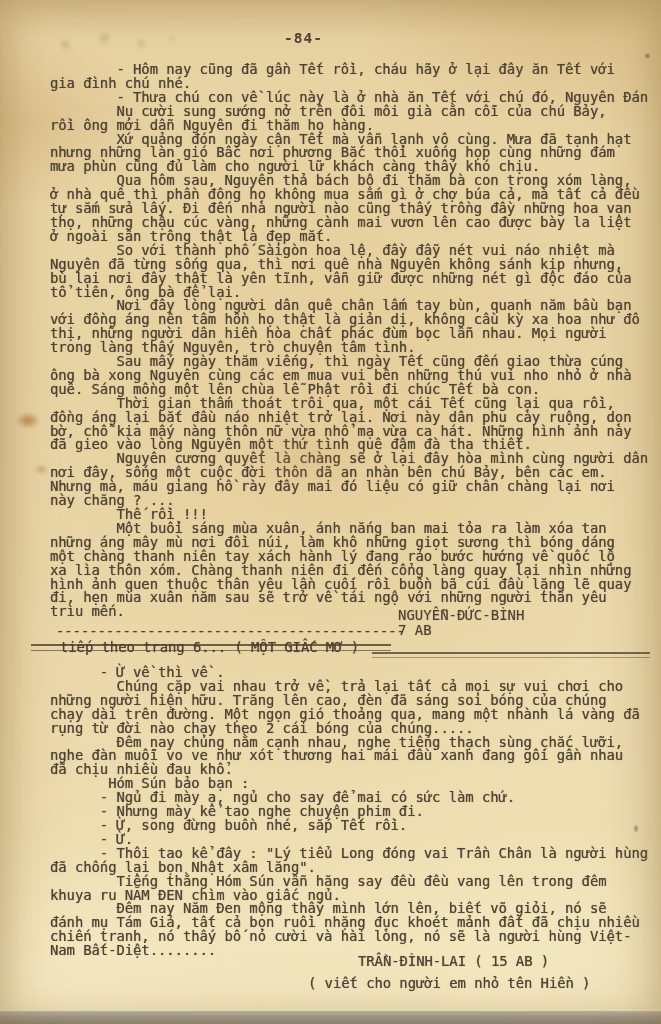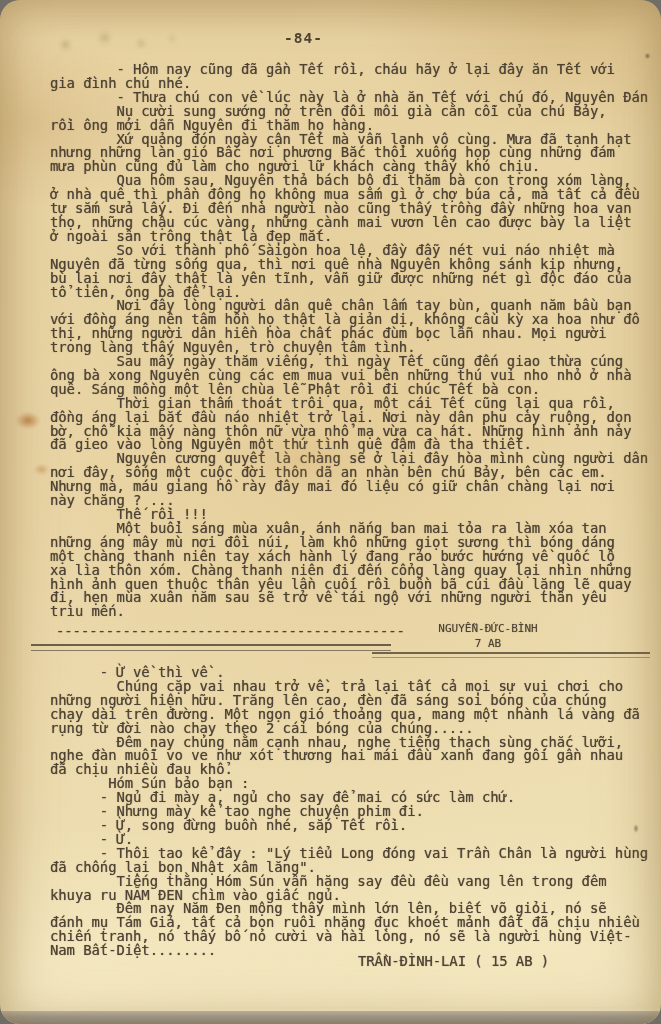--- a/index.html
+++ b/index.html
@@ -10,21 +10,20 @@
     overflow: hidden;
     font-family: "DejaVu Sans Mono", "Liberation Mono", monospace;
     color: #4e4334;
     background:
       radial-gradient(ellipse 320px 180px at 88% 2%, rgba(189,148,82,0.28), transparent 70%),
       radial-gradient(ellipse 480px 280px at 12% 100%, rgba(252,243,208,0.60), transparent 72%),
       radial-gradient(ellipse 420px 260px at 75% 98%, rgba(250,240,200,0.45), transparent 72%),
       radial-gradient(ellipse 420px 520px at 52% 42%, rgba(214,178,112,0.22), transparent 75%),
       radial-gradient(ellipse 200px 120px at 5% 12%, rgba(190,150,90,0.25), transparent 70%),
       linear-gradient(168deg, #e8d3a2 0%, #e9d5a6 45%, #eedfb3 82%, #f2e6bf 100%);
-    border-radius: 20px;
   }
   .paper::after {
     content: "";
     position: absolute; inset: 0;
     box-shadow:
       inset 0 0 70px rgba(131,96,45,0.22),
       inset -16px 0 38px rgba(131,96,45,0.14),
       inset 14px 0 34px rgba(131,96,45,0.12),
       inset 0 10px 30px rgba(131,96,45,0.12);
     pointer-events: none;
@@ -41,22 +40,22 @@
   }
   .story1 { top: 47px; left: 34px; }
   .story2 { top: 650px; left: 34px; }
   .page-number {
     position: absolute; top: 30px; left: 284px;
     font-size: 14.5px; font-weight: bold; letter-spacing: 1px;
   }
   .divider-dashes { top: 609px; left: 40px; }
   .cont-label { top: 625px; left: 44px; }
   .author1 {
-    position: absolute; top: 621px; left: 398px; width: 180px;
-    text-align: center; font-size: 11px; line-height: 15px;
+    position: absolute; top: 608px; left: 398px; width: 180px;
+    text-align: left; font-size: 14px; line-height: 15px;
     text-shadow: 0 0 1px rgba(84,72,56,0.55);
     filter: blur(0.3px);
   }
   .rule { position: absolute; pointer-events: none; }
   .rule-left {
     top: 644px; left: 31px; width: 360px; height: 4px;
     border-top: 2px solid rgba(74,63,47,0.78);
     border-bottom: 1.5px solid rgba(74,63,47,0.62);
   }
   .rule-right {
@@ -151,20 +150,21 @@
         Một buổi sáng mùa xuân, ánh nắng ban mai tỏa ra làm xóa tan
 những áng mây mù nơi đồi núi, làm khô những giọt sương thì bóng dáng
 một chàng thanh niên tay xách hành lý đang rảo bước hướng về quốc lộ
 xa lìa thôn xóm. Chàng thanh niên đi đến cổng làng quay lại nhìn những
 hình ảnh quen thuộc thân yêu lần cuối rồi buồn bã cúi đầu lặng lẽ quay
 đi, hẹn mùa xuân năm sau sẽ trở về tái ngộ với những người thân yêu
 trìu mến.</pre>
 
   <pre class="typed divider-dashes">------------------------------------------</pre>
 
+  <pre class="typed cont-label">tiếp theo trang 6... ( MỘT GIẤC MƠ )</pre>
 
   <div class="author1">
     <div>NGUYỄN-ĐỨC-BÌNH</div>
     <div>7 AB</div>
   </div>
 
   <div class="rule rule-left"></div>
   <div class="rule rule-right"></div>
 
   <pre class="typed story2">      - Ừ về thì về .
@@ -184,20 +184,21 @@
 đã chống lại bọn Nhật xâm lăng".
         Tiếng thằng Hóm Sún vẫn hăng say đều đều vang lên trong đêm
 khuya ru NĂM ĐEN chìm vào giấc ngủ.
         Đêm nay Năm Đen mộng thấy mình lớn lên, biết võ giỏi, nó sẽ
 đánh mụ Tám Giả, tất cả bọn ruồi nhặng đục khoét mảnh đất đã chịu nhiều
 chiến tranh, nó thấy bố nó cười và hài lòng, nó sẽ là người hùng Việt-
 Nam Bất-Diệt........</pre>
 
   <pre class="typed sig2-name">TRẦN-ĐÌNH-LAI ( 15 AB )</pre>
 
+  <pre class="typed sig2-ded">( viết cho người em nhỏ tên Hiền )</pre>
 
   <div class="stain stain-rust1"></div>
   <div class="stain stain-rust2"></div>
   <div class="stain stain-mid"></div>
   <div class="stain speck1"></div>
   <div class="stain speck2"></div>
 
   <div class="scan-edge"></div>
 </div>
 

